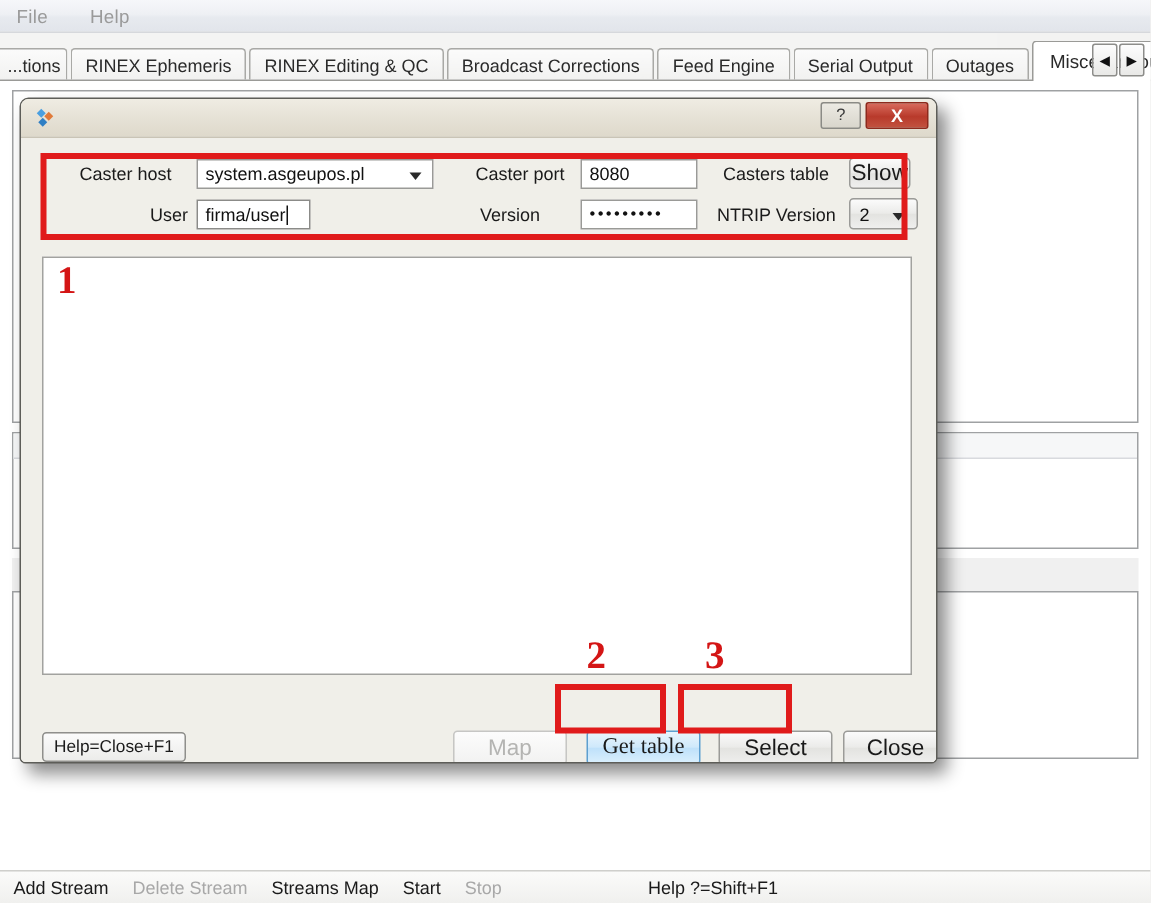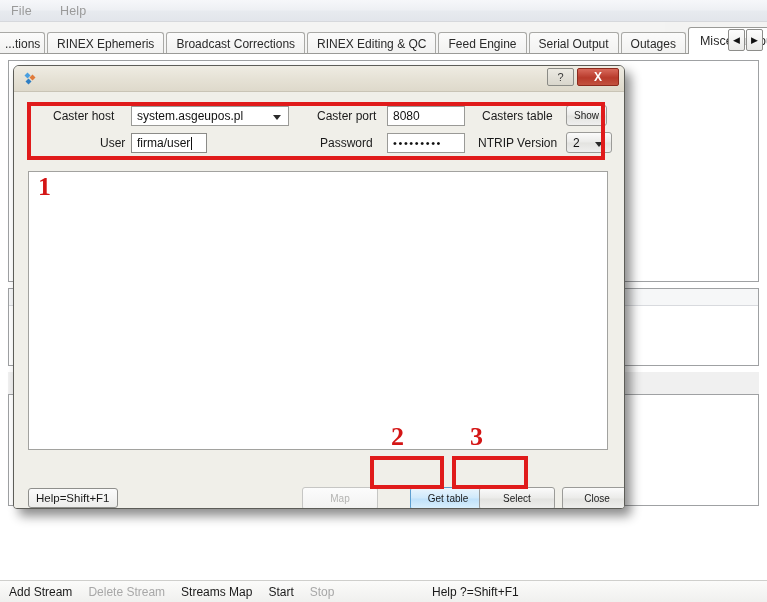--- a/index.html
+++ b/index.html
@@ -221,21 +221,21 @@
   .in-port { left: 345px; top: 1px; width: 78px; }
   .in-pass { left: 345px; top: 1px; width: 78px; letter-spacing: 1.6px; font-size: 11px; }
   .caret {
     display:inline-block; width:1px; height:13px; background:#111; margin-left:1px;
   }
 
   .btn {
     background: linear-gradient(180deg,#fbfbfb 0%,#ebebe9 48%,#e3e3e0 52%,#efefee 100%);
     border: 1px solid #9b9b98;
     border-radius: 3px;
-    font-size: 10px;
+    font-size: 15px;
     color: #1a1a1a;
     display: flex; align-items: center; justify-content: center;
   }
   .btn-show {
     position: absolute; left: 524px; top: 0px;
     width: 41px; height: 21px;
   }
   .ntrip-combo {
     position: absolute; left: 524px; top: 0px;
     width: 46px; height: 21px;
@@ -277,24 +277,25 @@
     display: flex; align-items: center;
   }
   .btn-map {
     position: absolute; left: 274px; top: -1px;
     width: 76px; height: 23px;
     color: #b4b4b2;
     border-color: #c6c6c4;
     background: linear-gradient(180deg,#fcfcfc 0%,#f2f2f1 100%);
   }
   .btn-gettable {
-    position: absolute; left: 382px; top: -1px;
+    position: absolute; left: 363px; top: -1px;
     width: 76px; height: 23px;
     background: linear-gradient(180deg,#eaf5fd 0%,#cfe9fb 48%,#bfe1fa 52%,#dbf0fd 100%);
     border: 1px solid #5d9fd0;
+    font-family: Liberation Serif, serif;
   }
   .btn-select {
     position: absolute; left: 451px; top: -1px;
     width: 76px; height: 23px;
   }
   .btn-close {
     position: absolute; left: 534px; top: -1px;
     width: 70px; height: 23px;
   }
 
@@ -330,22 +331,22 @@
     <div class="mi">File</div>
     <div class="mi">Help</div>
   </div>
 
   <div class="winbody">
 
     <div class="tabstrip">
       <div class="tabrow" style="left:0;">
         <div class="tab first" style="width:55px;overflow:hidden;">...tions</div>
         <div class="tab">RINEX Ephemeris</div>
+        <div class="tab">RINEX Editing &amp; QC</div>
         <div class="tab">Broadcast Corrections</div>
-        <div class="tab">RINEX Editing &amp; QC</div>
         <div class="tab">Feed Engine</div>
         <div class="tab">Serial Output</div>
         <div class="tab">Outages</div>
         <div class="tab active">Miscellaneous</div>
       </div>
       <div class="tabscroll">
         <div class="sb">◀</div>
         <div class="sb">▶</div>
       </div>
     </div>
@@ -397,37 +398,37 @@
             <div class="btn btn-show">Show</div>
           </div>
 
           <div class="frow r2">
             <div class="flabel lbl-user">User</div>
             <div class="txtin in-user">
               <span>firma/user</span>
                 <span class="caret"></span>
             </div>
 
-            <div class="flabel lbl-pass">Password</div>
+            <div class="flabel lbl-pass">Version</div>
             <div class="txtin in-pass">
               <span>•••••••••</span>
             </div>
 
             <div class="flabel lbl-ntrip">NTRIP Version</div>
             <div class="ntrip-combo">
               <span>2</span>
               <span class="arrow"></span>
             </div>
           </div>
         </div>
 
         <div class="listarea"></div>
 
         <div class="dlgbottom">
-          <div class="help-chip">Help=Shift+F1</div>
+          <div class="help-chip">Help=Close+F1</div>
           <div class="btn btn-map">Map</div>
           <div class="btn btn-gettable">Get table</div>
           <div class="btn btn-select">Select</div>
           <div class="btn btn-close">Close</div>
         </div>
 
       </div>
     </div>
 
     <div class="annot-box ab-1"></div>

